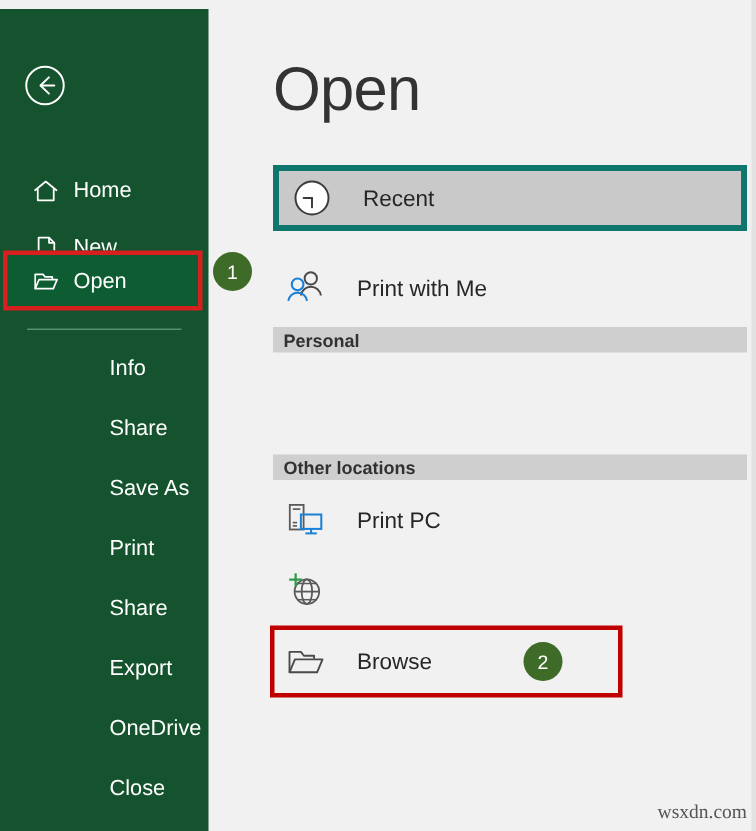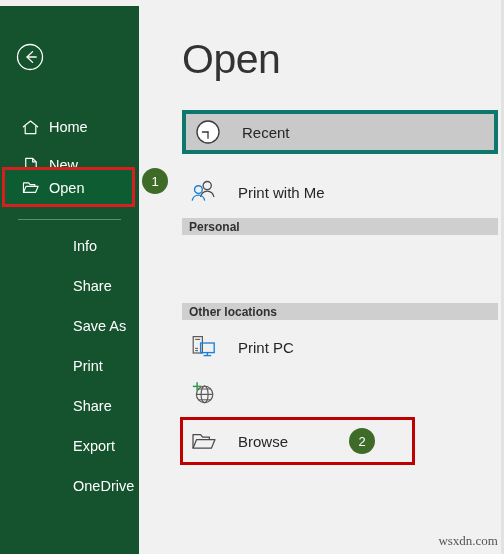--- a/index.html
+++ b/index.html
@@ -172,20 +172,23 @@
     </div>
     <div class="nav-item noicon" style="top:423px">
       <span class="lbl">Export</span>
     </div>
     <div class="nav-item noicon" style="top:383px">
       <span class="lbl">Share</span>
     </div>
     <div class="nav-item noicon" style="top:463px">
       <span class="lbl">OneDrive</span>
     </div>
+    <div class="nav-item noicon" style="top:503px">
+      <span class="lbl">Close</span>
+    </div>
   </div>
 
   <div class="content">
 
     <div class="page-title">Open</div>
 
     <div class="row selected" style="top:110px">
       <span class="ico">
         <svg width="26" height="26" viewBox="0 0 26 26">
           <circle cx="13" cy="13" r="11" fill="#ffffff" stroke="#3a3a3a" stroke-width="1.3"></circle>

